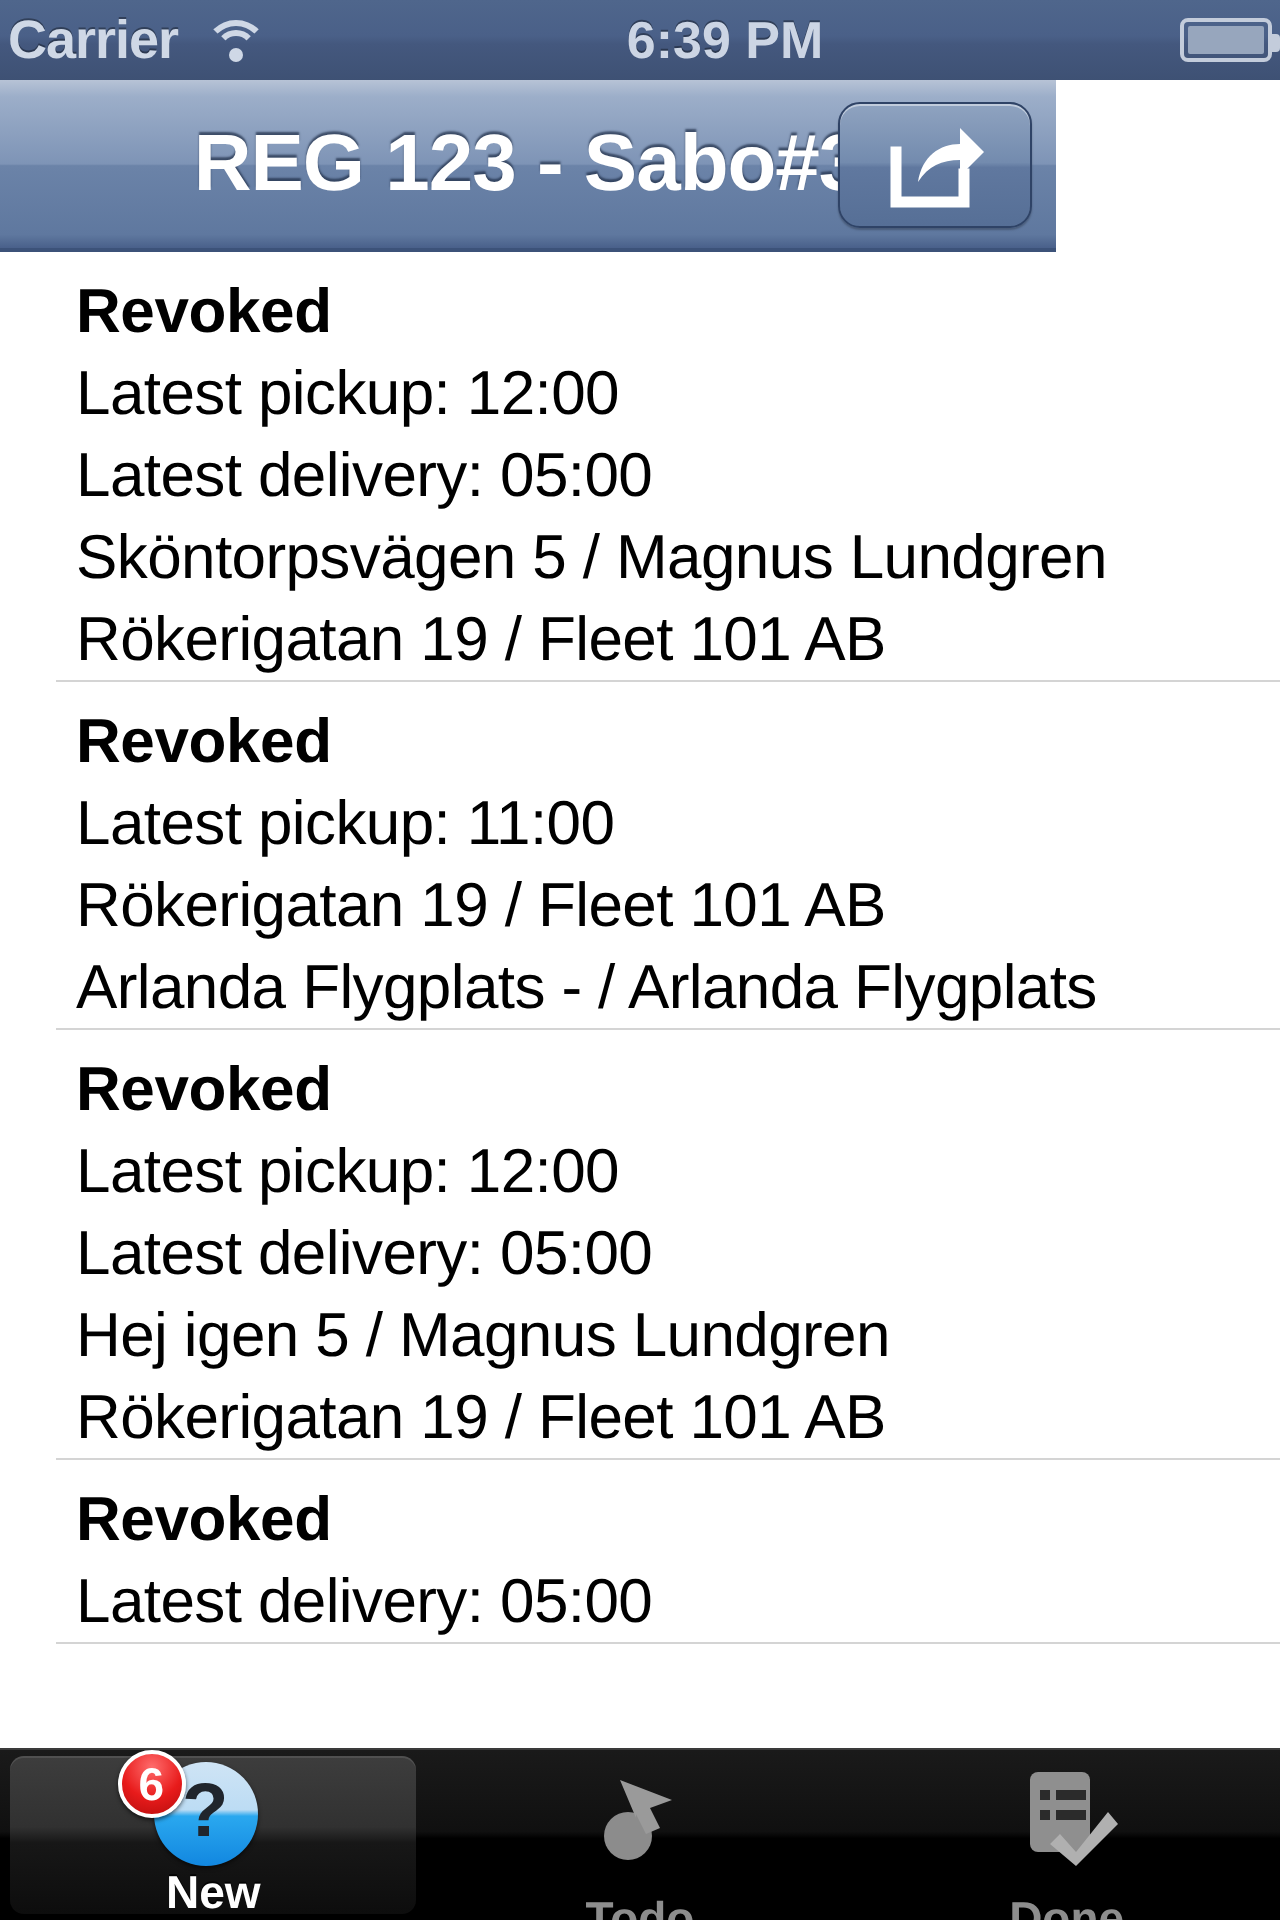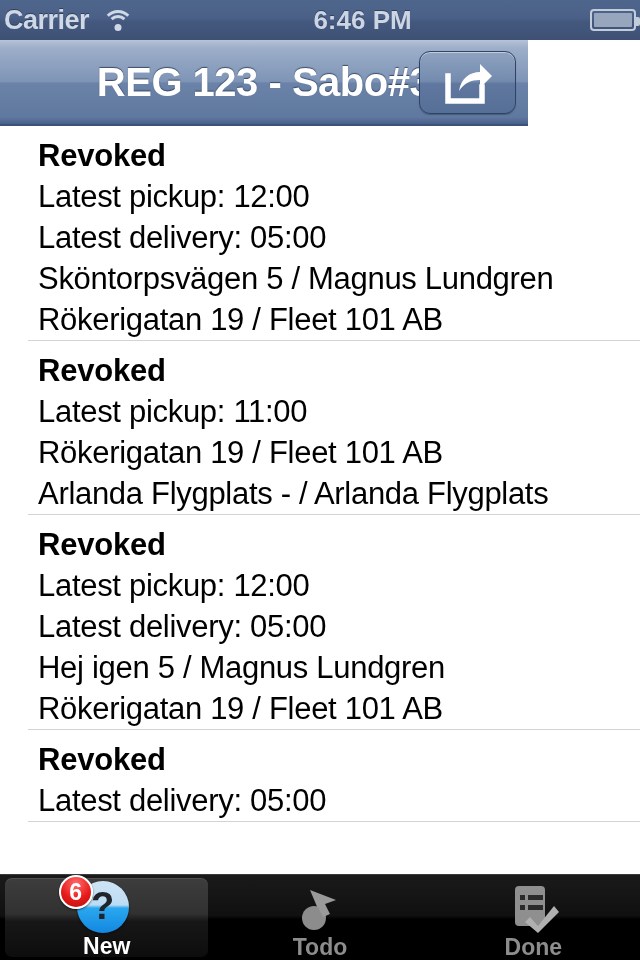--- a/index.html
+++ b/index.html
@@ -141,21 +141,21 @@
     border-radius:7px;
     background:linear-gradient(to bottom, #3d3d3d 0%, #313131 45%, #171717 55%, #0d0d0d 100%);
     box-shadow:inset 0 1px 0 rgba(255,255,255,0.10);
     display:none;
   }
   .tab.selected .sel-bg { display:block; }
   .tab .ticon { position:relative; width:60px; height:52px; z-index:2; }
   .tab .tlabel {
     position:relative; z-index:2;
     font-size:23px; font-weight:bold;
-    color:#8d8d8d; margin-top:1px;
+    color:#8d8d8d; margin-top:13px;
     text-shadow:0 -1px 0 rgba(0,0,0,0.8);
   }
   .tab.selected .tlabel { color:#ffffff; }
 
   
   .icon-new { position:relative; width:52px; height:52px; margin:0 auto; }
   .icon-new .ball {
     position:absolute; left:0; top:0; width:52px; height:52px;
     border-radius:50%;
     background:linear-gradient(to bottom, #cfe4f5 0%, #bcdcf4 46%, #2aa8ef 52%, #1287e0 100%);
@@ -189,21 +189,21 @@
 
   <div class="status-bar">
     <div class="sb-left">
       <span class="sb-carrier">Carrier</span>
       <span class="wifi-icon">
         <span class="arc a1"></span>
         <span class="arc a2"></span>
         <span class="dot"></span>
       </span>
     </div>
-    <div class="sb-center">6:46 PM</div>
+    <div class="sb-center">6:39 PM</div>
     <div class="sb-right">
       <span class="battery">
         <span class="fill"></span>
         <span class="cap"></span>
       </span>
     </div>
   </div>
 
   <div class="nav-bar">
     <div class="nav-title">REG 123 - Sabo#3</div>

